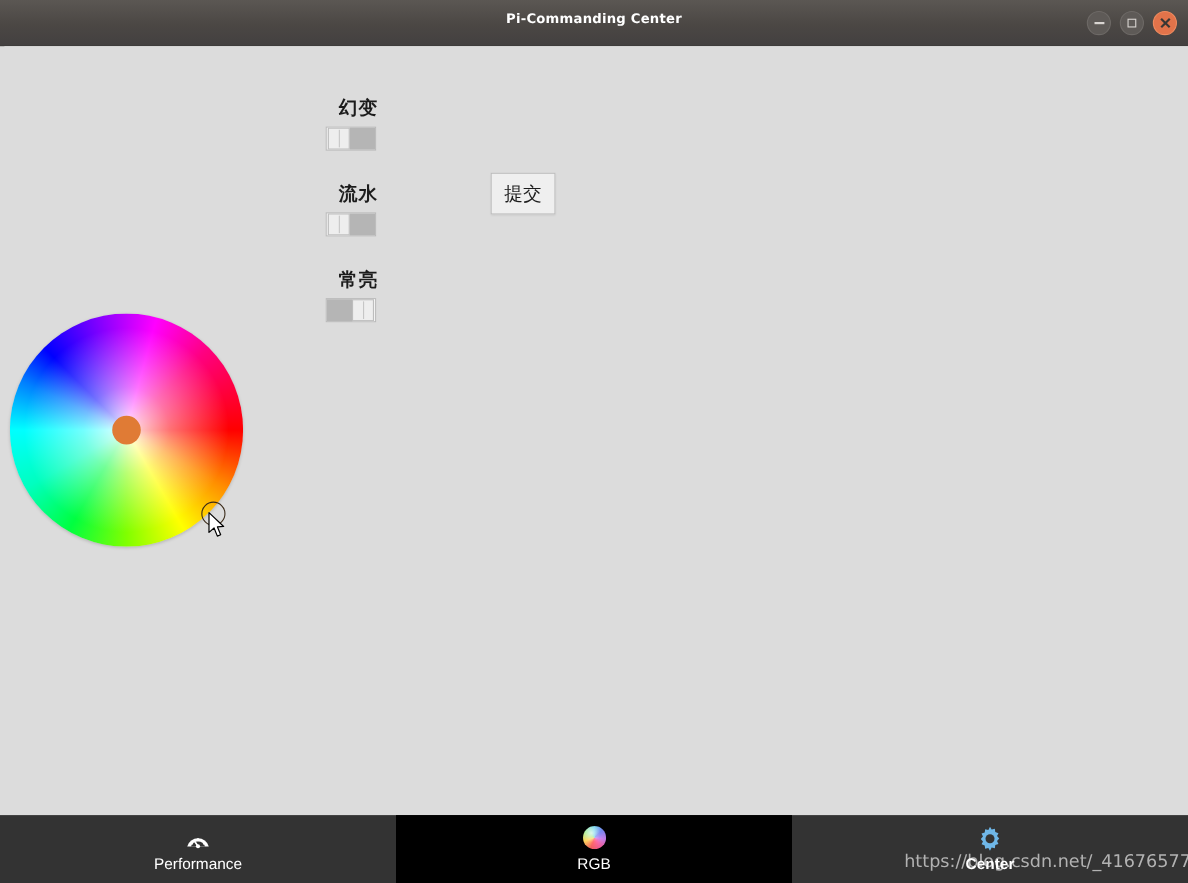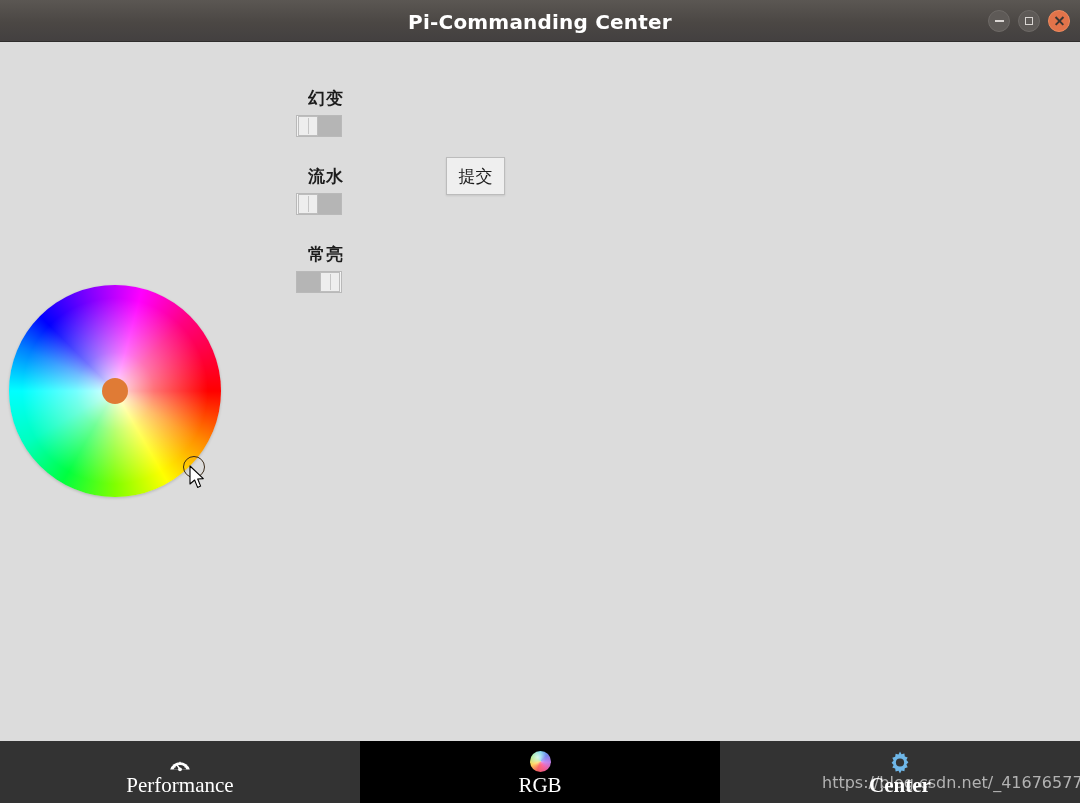--- a/index.html
+++ b/index.html
@@ -31,21 +31,21 @@
     background: linear-gradient(to bottom, #5b5753 0%, #4b4744 55%, #434040 100%);
     border-bottom: 1px solid #2f2d2c;
     box-sizing: border-box;
   }
   #titlebar-title {
     position: absolute;
     left: 0; right: 0;
     top: 10px;
     text-align: center;
     color: #ffffff;
-    font-size: 20px;
+    font-size: 12px;
     font-weight: bold;
     letter-spacing: 0.2px;
     font-family: "DejaVu Sans", sans-serif;
   }
   .win-btn {
     position: absolute;
     top: 10px;
     width: 22px;
     height: 22px;
     border-radius: 50%;
@@ -275,22 +275,22 @@
     background: #000000;
   }
   .nav-icon {
     height: 24px;
     display: flex;
     align-items: center;
     justify-content: center;
     margin-bottom: 1px;
   }
   .nav-label {
-    font-family: Liberation Serif, serif;
-    font-size: 21px;
+    font-family: Liberation Sans, sans-serif;
+    font-size: 14px;
     color: #ffffff;
     line-height: 20px;
   }
   .nav-item.active .nav-label {
     color: #ffffff;
   }
   .rgb-sphere {
     width: 21px;
     height: 21px;
     border-radius: 50%;

